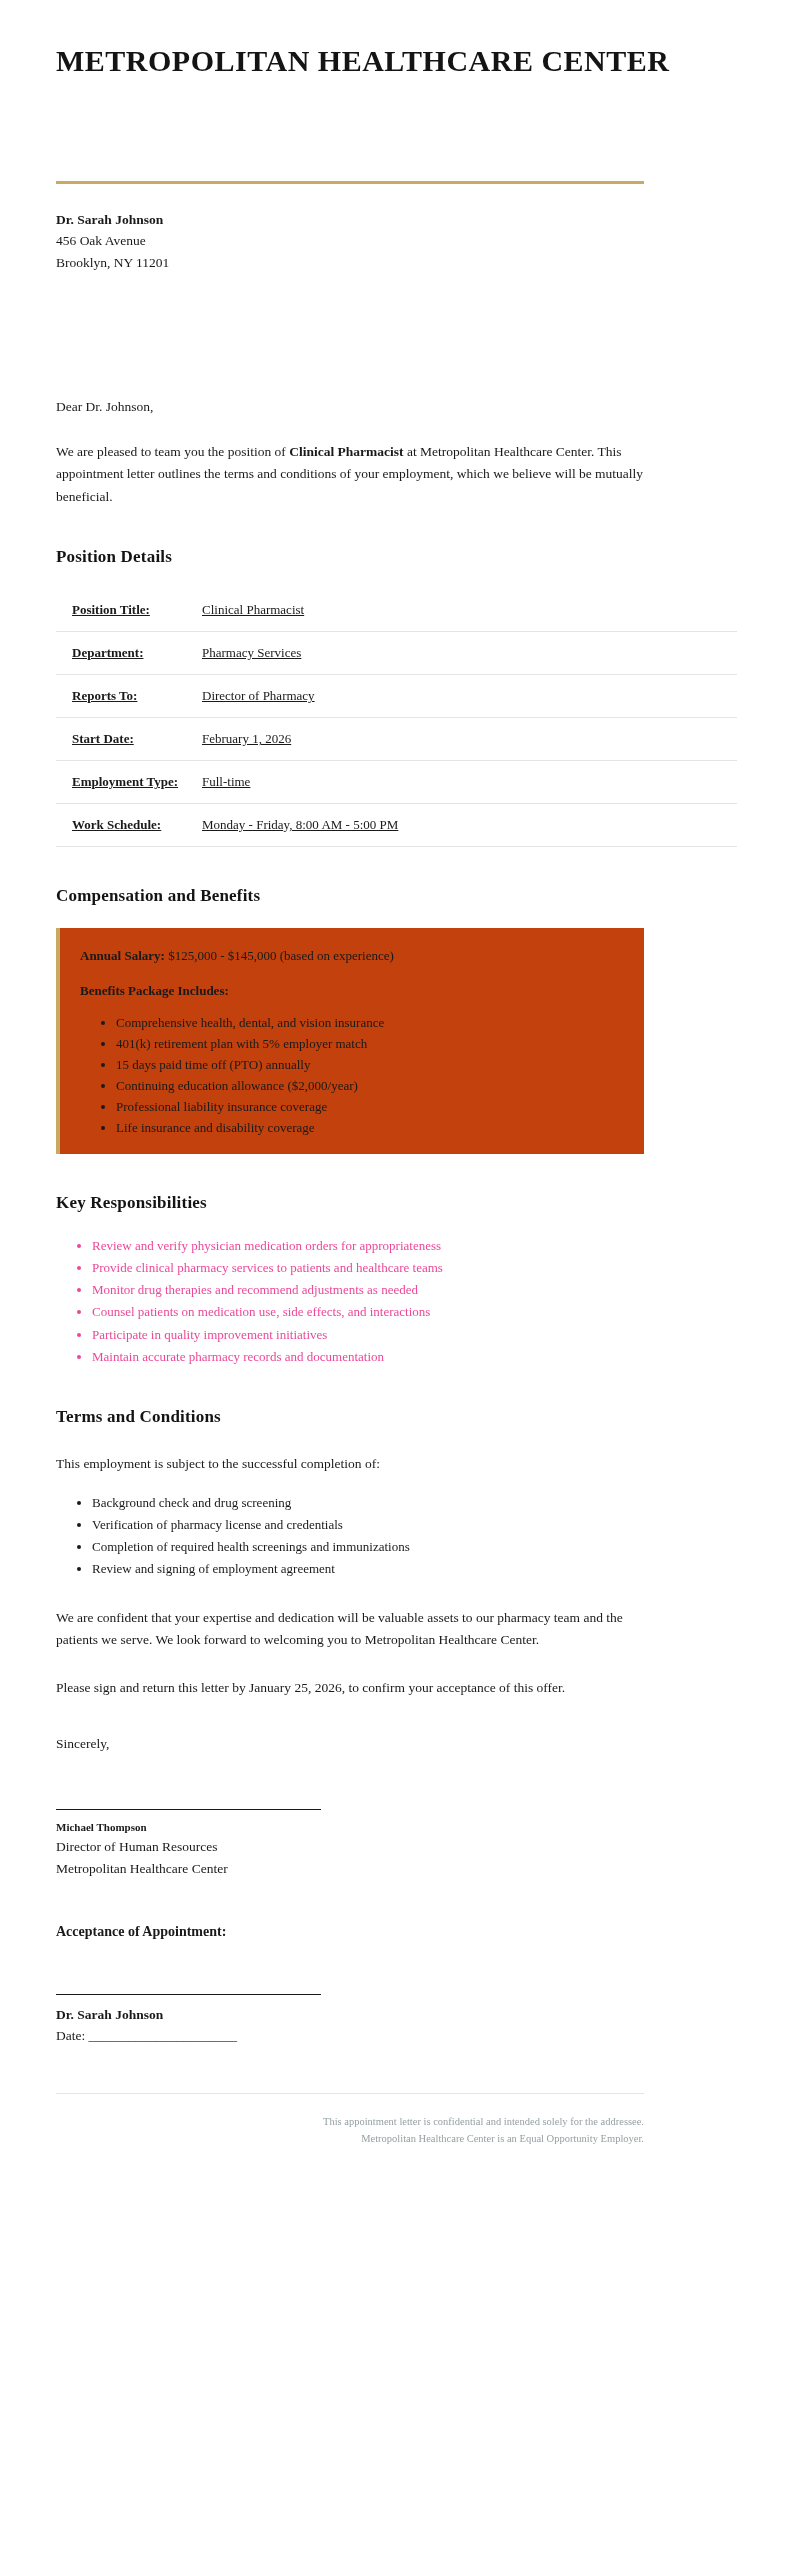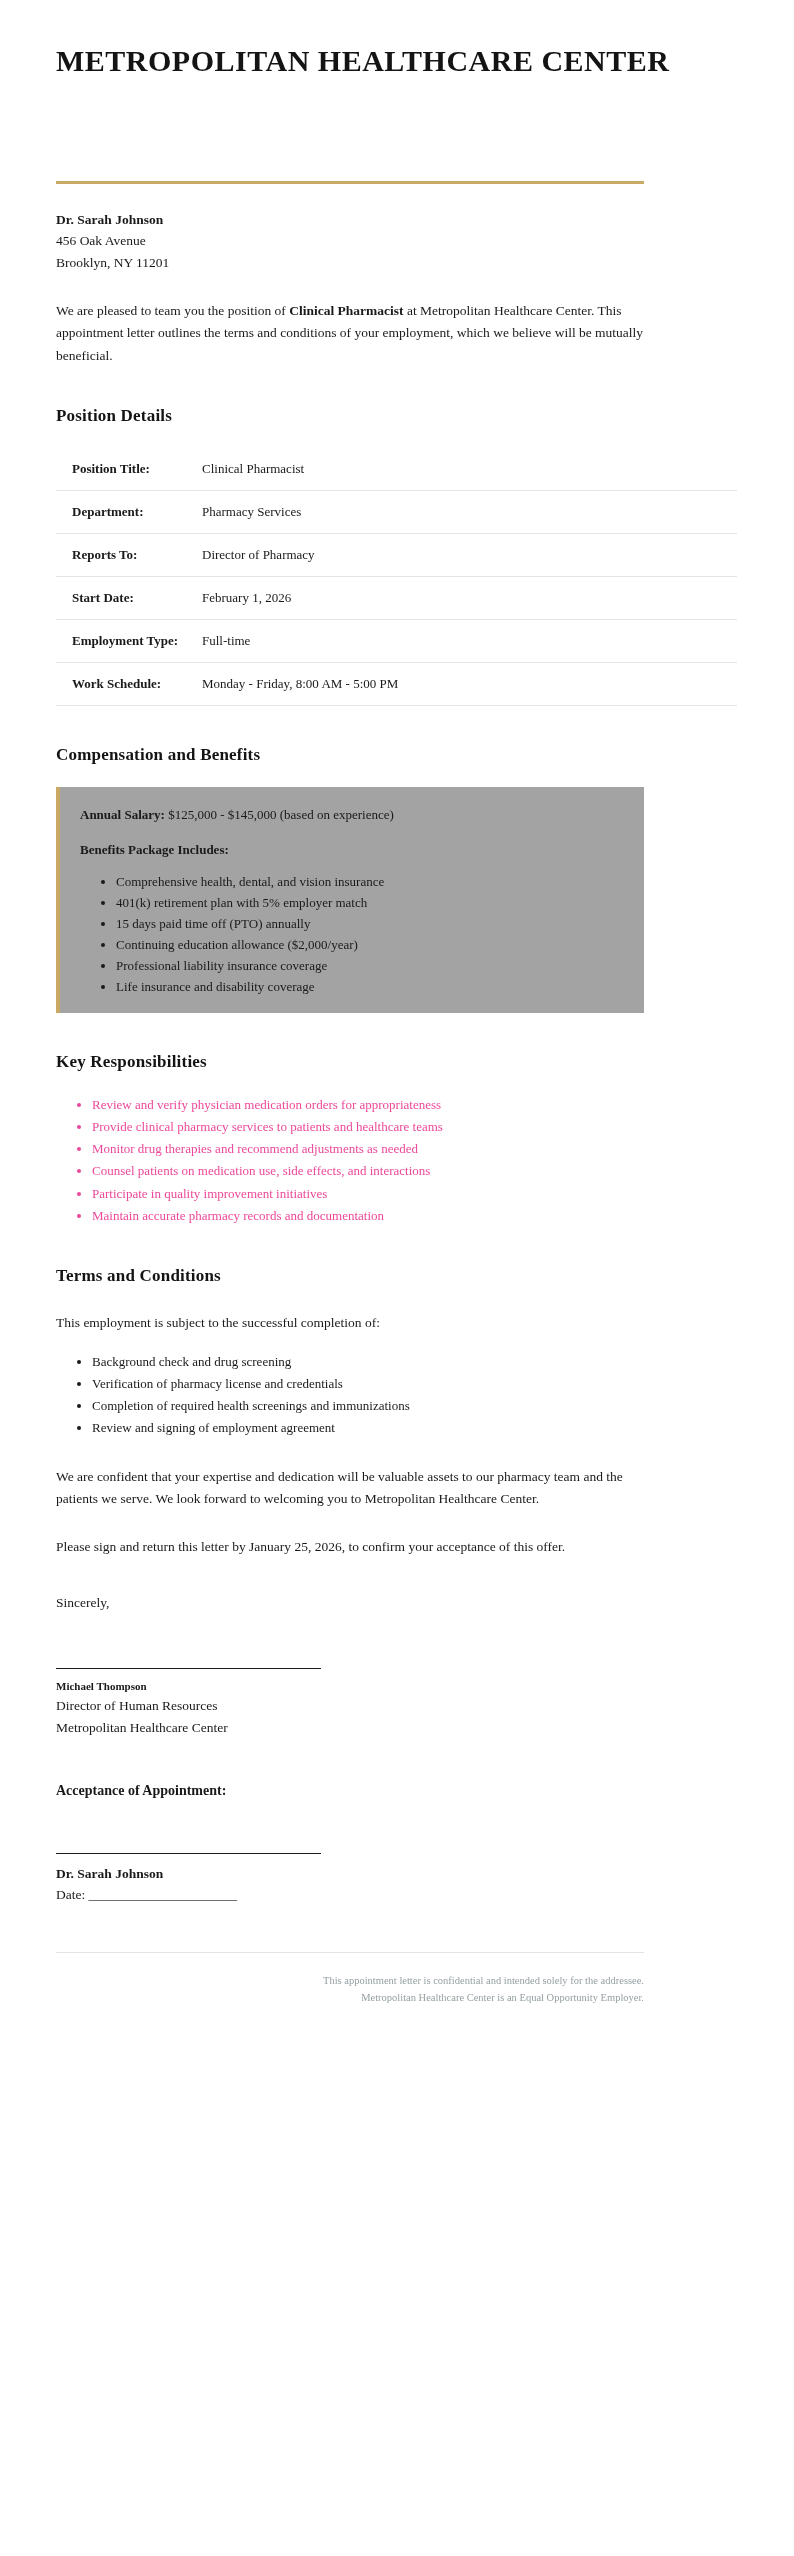--- a/index.html
+++ b/index.html
@@ -88,35 +88,36 @@
   table.details {
     width: 681px;
     border-collapse: collapse;
     margin-top: 22px;
     font-size: 13px;
   }
   table.details td {
     border-bottom: 1px solid #e2e4e5;
     padding: 13px 0 13px 0;
     vertical-align: top;
+    text-decoration: underline;
   }
   table.details td.lbl {
     width: 146px;
     font-weight: 700;
     padding-left: 16px;
     white-space: nowrap;
   }
   table.details td.val {
     color: #1a1a1a;
   }
 
   
   .highlight-box {
     margin-top: 22px;
-    background: #a3a3a3;
+    background: #c2410c;
     border-left: 4px solid #c9a963;
     padding: 18px 20px 16px 20px;
     width: 100%;
   }
   .hb-line {
     font-size: 13px;
     line-height: 1.6;
     margin: 0 0 14px 0;
   }
   .hb-line.last { margin-bottom: 10px; }
@@ -222,20 +223,21 @@
     <div class="gold-rule"></div>
   </div>
 
 
   <div class="recipient">
     <div class="name">Dr. Sarah Johnson</div>
     <div>456 Oak Avenue</div>
     <div>Brooklyn, NY 11201</div>
   </div>
 
+  <div class="salutation">Dear Dr. Johnson,</div>
 
   <p class="body-par"><span>We are pleased to team you the position of </span><span class="strong">Clinical Pharmacist</span><span> at Metropolitan Healthcare Center. This appointment letter outlines the terms and conditions of your employment, which we believe will be mutually beneficial.</span></p>
 
   <h2 class="section-heading">Position Details</h2>
 
   <table class="details">
     <tbody>
       <tr>
         <td class="lbl">Position Title:</td>
         <td class="val">Clinical Pharmacist</td>

